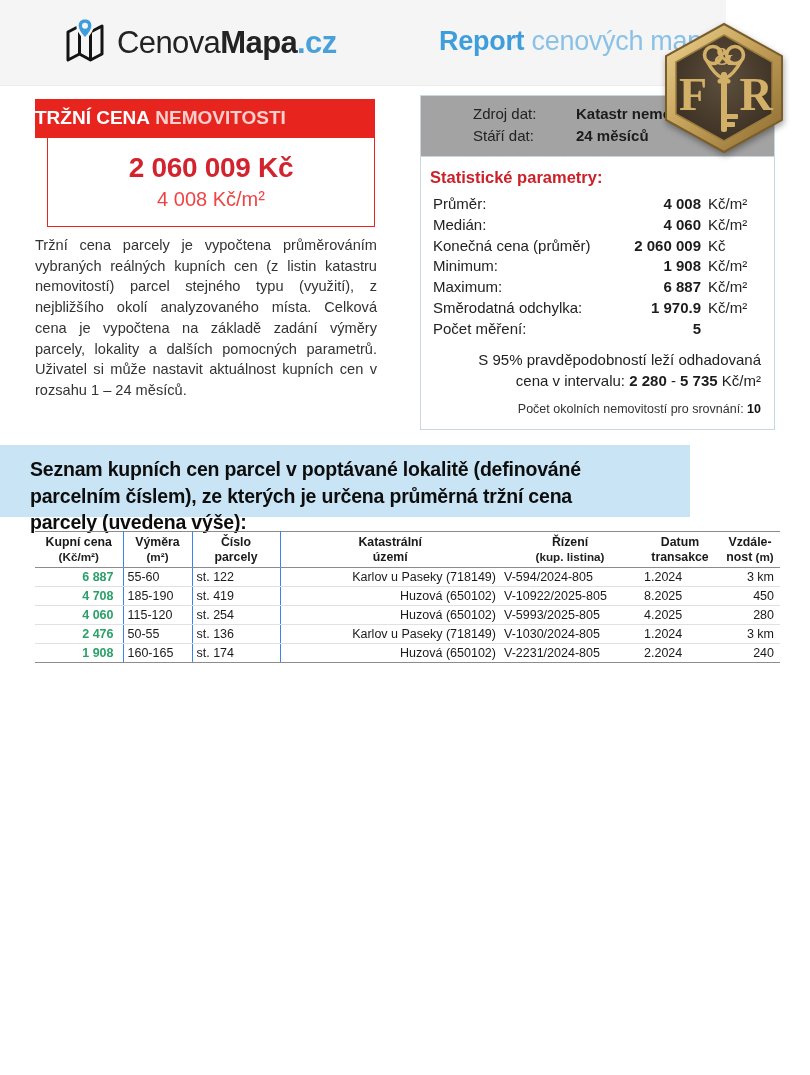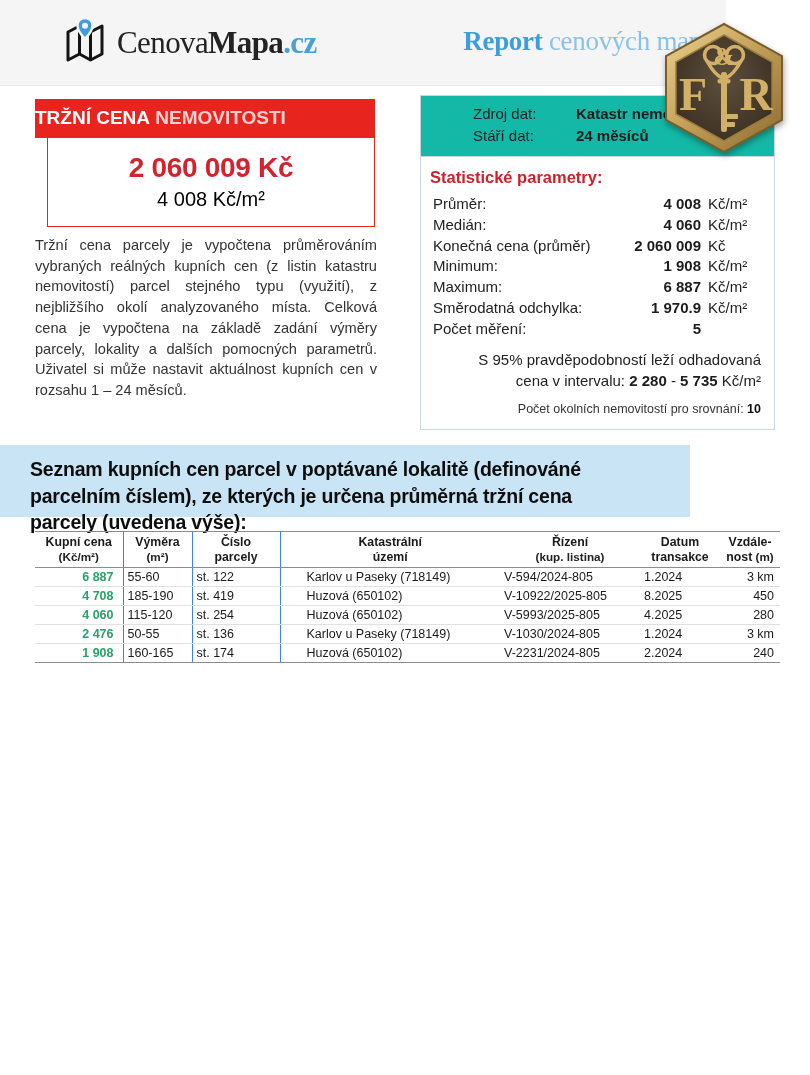--- a/index.html
+++ b/index.html
@@ -8,21 +8,21 @@
     position:relative;
     font-family:"Liberation Sans","DejaVu Sans",sans-serif;
     background:#ffffff;
     overflow:hidden;
     color:#222;
   }
 
   
   .header {
     position:absolute; left:0; top:0; width:726px; height:86px;
-    background:#f5f5f6; border-bottom:1px solid #ececec;font-family:Liberation Serif, serif;
+    background:#f5f5f6; border-bottom:1px solid #ececec;
   }
   .logo { position:absolute; left:62px; top:17px; display:flex; align-items:center; gap:9px; cursor:pointer; }
   .logo-text { font-size:31px; color:#232323; letter-spacing:-0.6px; }
   .logo-bold { font-weight:700; }
   .logo-tld { font-weight:700; color:#4aa0d8; }
   .report-title { position:absolute; right:24px; top:26px; font-size:27px; letter-spacing:-0.3px; white-space:nowrap; }
   .report-bold { font-weight:700; color:#3e9edb; }
   .report-light { font-weight:400; color:#8ac2e7; }
 
   
@@ -30,36 +30,36 @@
   .price-banner {
     background:#e8241e; color:#fff; text-align:left;
     font-size:19px; font-weight:700; padding:8px 0 9px;
   }
   .banner-light { color:rgba(255,255,255,0.78); font-weight:600; }
   .price-body {
     background:#fff; border:1px solid #e8241e; border-top:none;
     text-align:center; padding:14px 0 15px;margin-left:12px;
   }
   .total-price { color:#d2232e; font-size:28px; font-weight:700; letter-spacing:-0.3px; }
-  .unit-price  { color:#000000; font-size:20px; margin-top:4px; }
+  .unit-price  { color:#ef4444; font-size:20px; margin-top:4px; }
 
   
   .description {
     position:absolute; left:35px; top:235px; width:342px;
     font-size:14.6px; line-height:20.7px; color:#333;
     text-align:justify;
   }
 
   
   .panel {
     position:absolute; left:420px; top:95px; width:355px;
     background:#fff; border:1px solid #c9d7de;
   }
   .panel-head {
-    background:#14b8a6; border-bottom:1px solid #c9d7de;
+    background:#a3a3a3; border-bottom:1px solid #c9d7de;
     padding:7px 0 9px 52px;
   }
   .head-row { display:grid; grid-template-columns:103px auto; font-size:15px; line-height:22px; }
   .head-value { font-weight:700; color:#1c1c1c; }
   .stats-title { color:#cc2128; font-weight:700; font-size:16.5px; margin:11px 0 7px 9px; }
   .stat-row {
     display:grid; grid-template-columns:168px 100px 60px;
     padding-left:12px; font-size:15px; line-height:20.8px; color:#222;
   }
   .stat-value { text-align:right; font-weight:700; color:#1c1c1c; }
@@ -90,21 +90,21 @@
     font-size:12.3px; line-height:14.5px; padding:3px 2px; text-align:center;
     font-weight:700; vertical-align:top;
   }
   .hdr-light { font-weight:700; font-size:11.7px; color:#222;margin-top:32px; }
   .hdr-small { font-size:11.2px; line-height:13.5px; }
   .parcel-table td { padding:2px 4px; height:17px; border-bottom:1px solid #e1e1e1; }
   .parcel-table tbody tr:last-child td { border-bottom:1px solid #8c8c8c; }
   .vsep { border-right:1px solid #3b82f6; }
   td.c1 { text-align:right; color:#2aa169; font-weight:700; padding-right:9px; }
   td.c2, td.c3, td.c5, td.c6 { text-align:left; }
-  td.c4 { text-align:left; padding-left:26px; }
+  td.c4 { text-align:right; padding-left:2px; }
   td.c7 { text-align:right; padding-right:6px; }
 
   
   .badge {
     position:absolute; left:660px; top:22px; width:128px; height:132px; z-index:5;
     filter:drop-shadow(1px 3px 3px rgba(0,0,0,0.35));
   }
   .badge text { font-family:"Liberation Serif","DejaVu Serif",serif; }
 </style>
 </head>

